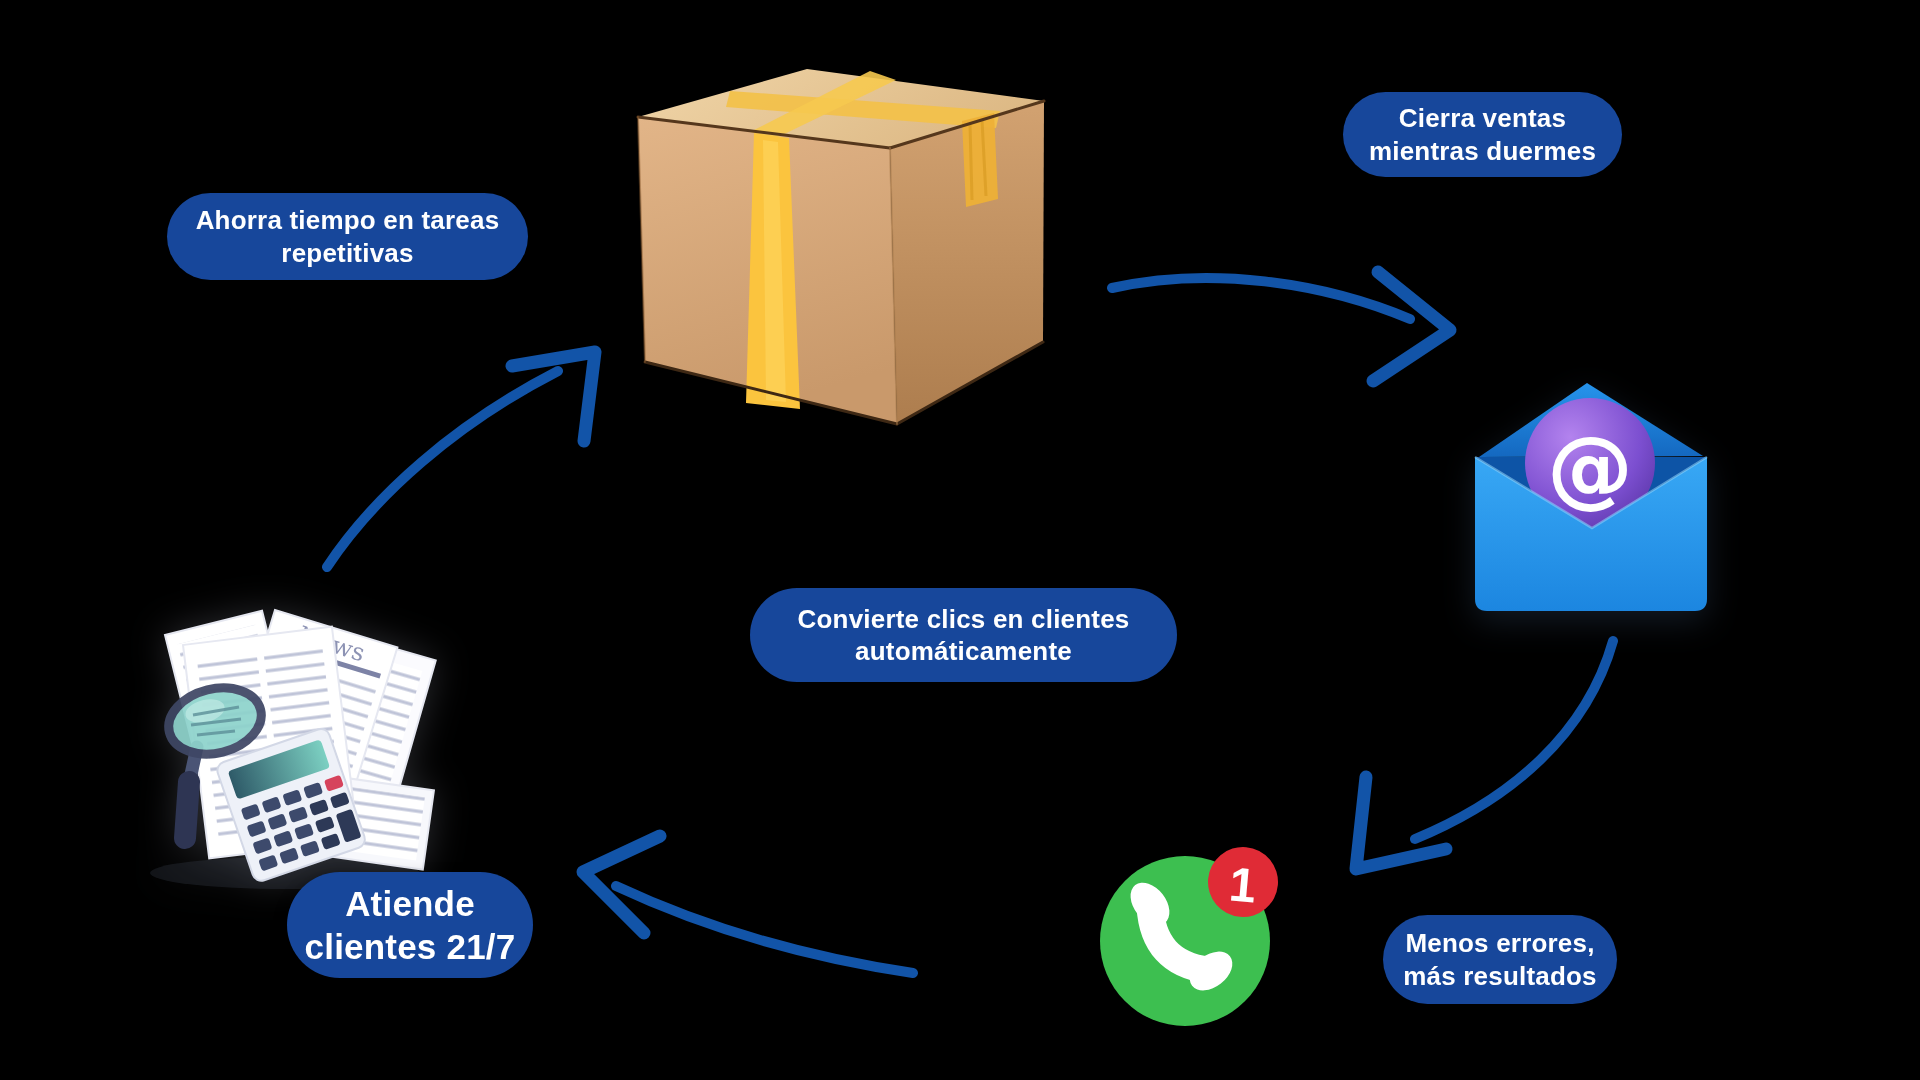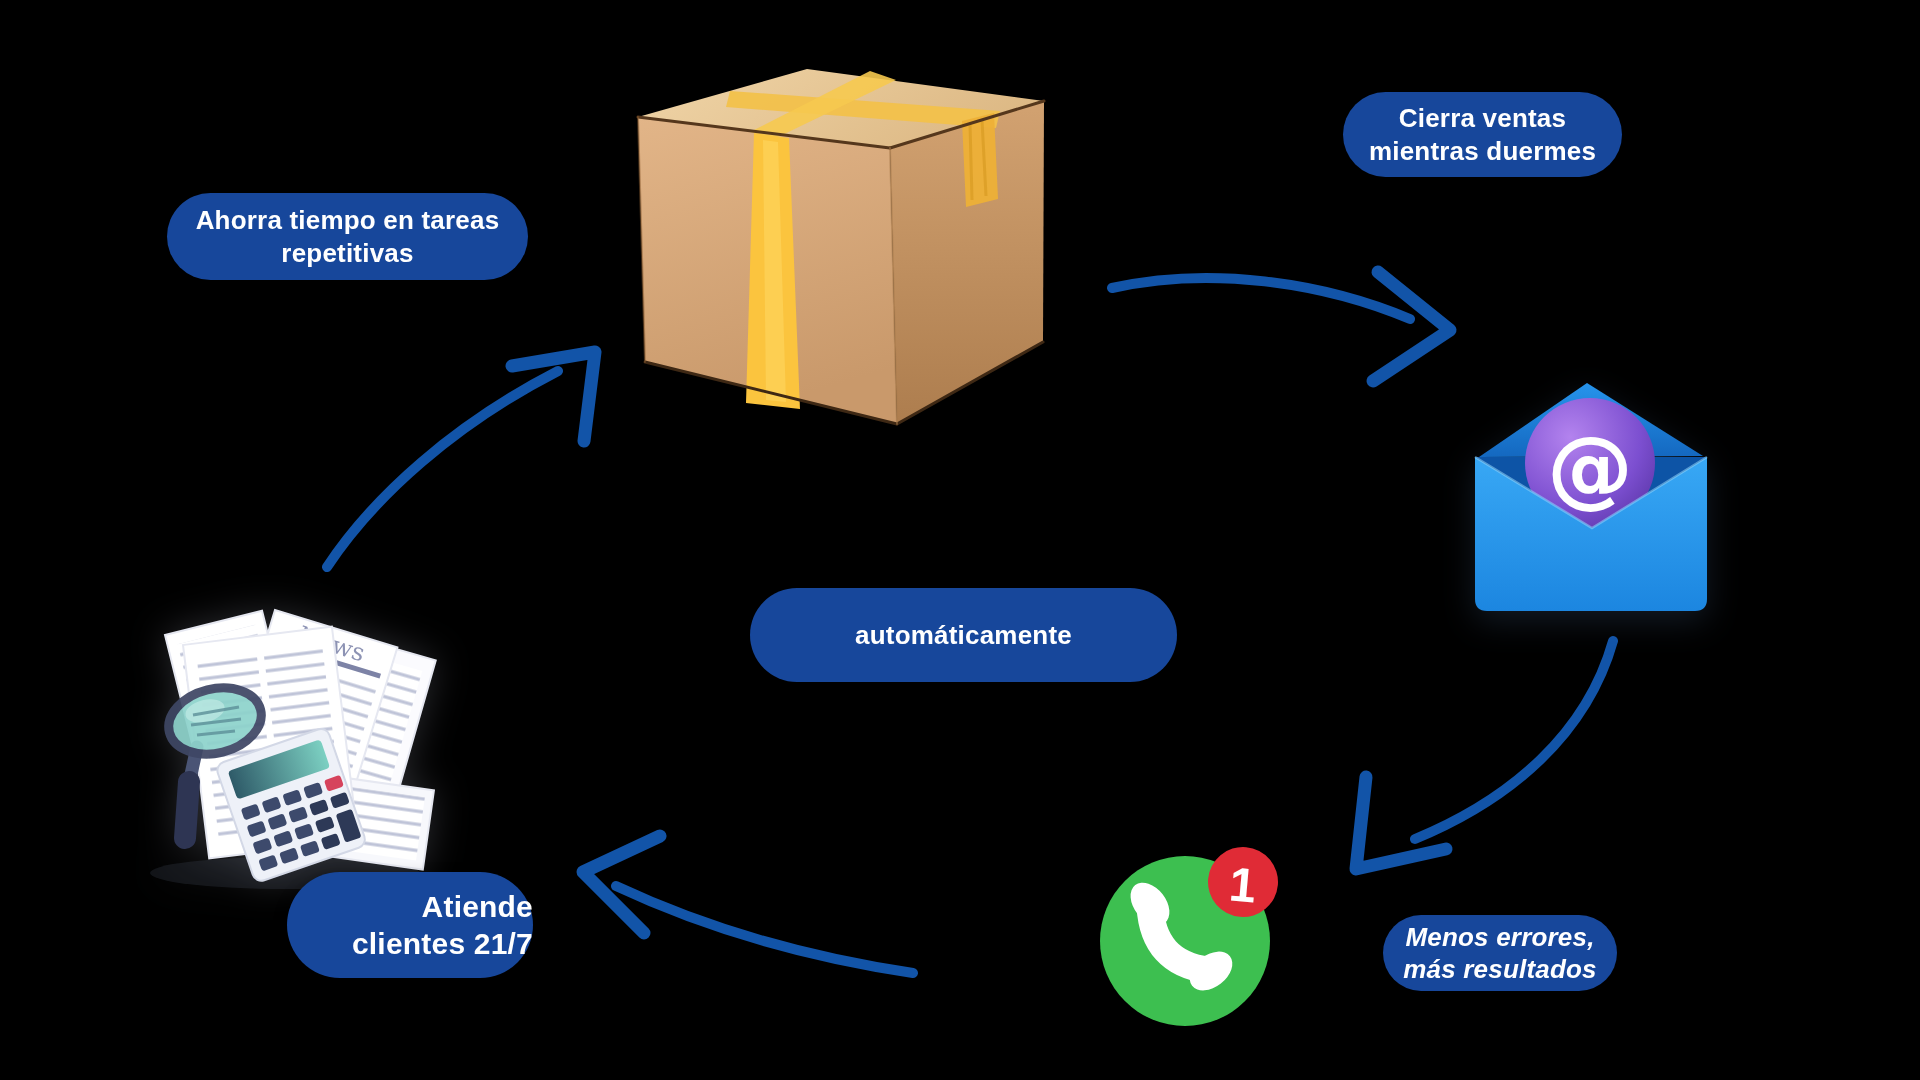--- a/index.html
+++ b/index.html
@@ -15,22 +15,22 @@
     border-radius:999px;
     display:flex;flex-direction:column;align-items:center;justify-content:center;
     color:var(--pill-text,#fff);
     font-weight:700;text-align:center;letter-spacing:.2px;
     box-shadow:0 5px 14px rgba(0,0,0,.45);
   }
   .pill span{display:block;line-height:1.24;white-space:nowrap;}
   .p1{left:167px;top:193px;width:361px;height:87px;font-size:26px;}
   .p2{left:1343px;top:92px;width:279px;height:85px;font-size:26px;}
   .p3{left:750px;top:588px;width:427px;height:94px;font-size:26px;}
-  .p4{left:287px;top:872px;width:246px;height:106px;font-size:30px;align-items:flex-end;}
-  .p5{left:1383px;top:915px;width:234px;height:76px;font-size:26px;font-style:italic;}
+  .p4{left:287px;top:872px;width:246px;height:106px;font-size:35px;}
+  .p5{left:1383px;top:915px;width:234px;height:89px;font-size:26px;}
   .box-svg{left:600px;top:50px;}
   .env-svg{left:1455px;top:375px;filter:drop-shadow(0 10px 16px rgba(90,130,180,.20));}
   .phone-svg{left:1090px;top:830px;}
   .docs-svg{left:135px;top:575px;filter:drop-shadow(0 0 18px rgba(190,196,214,.22));}
 </style>
 </head>
 <body>
 
 <div class="stage">
 
@@ -200,20 +200,21 @@
 
   <div class="pill p2">
     <span>Cierra ventas</span>
     <span>mientras duermes</span>
   </div>
   <div class="pill p1">
     <span>Ahorra tiempo en tareas</span>
     <span>repetitivas</span>
   </div>
   <div class="pill p3">
+    <span>Convierte clics en clientes</span>
     <span>automáticamente</span>
   </div>
   <div class="pill p4">
     <span>Atiende</span>
     <span>clientes 21/7</span>
   </div>
   <div class="pill p5">
     <span>Menos errores,</span>
     <span>más resultados</span>
   </div>

